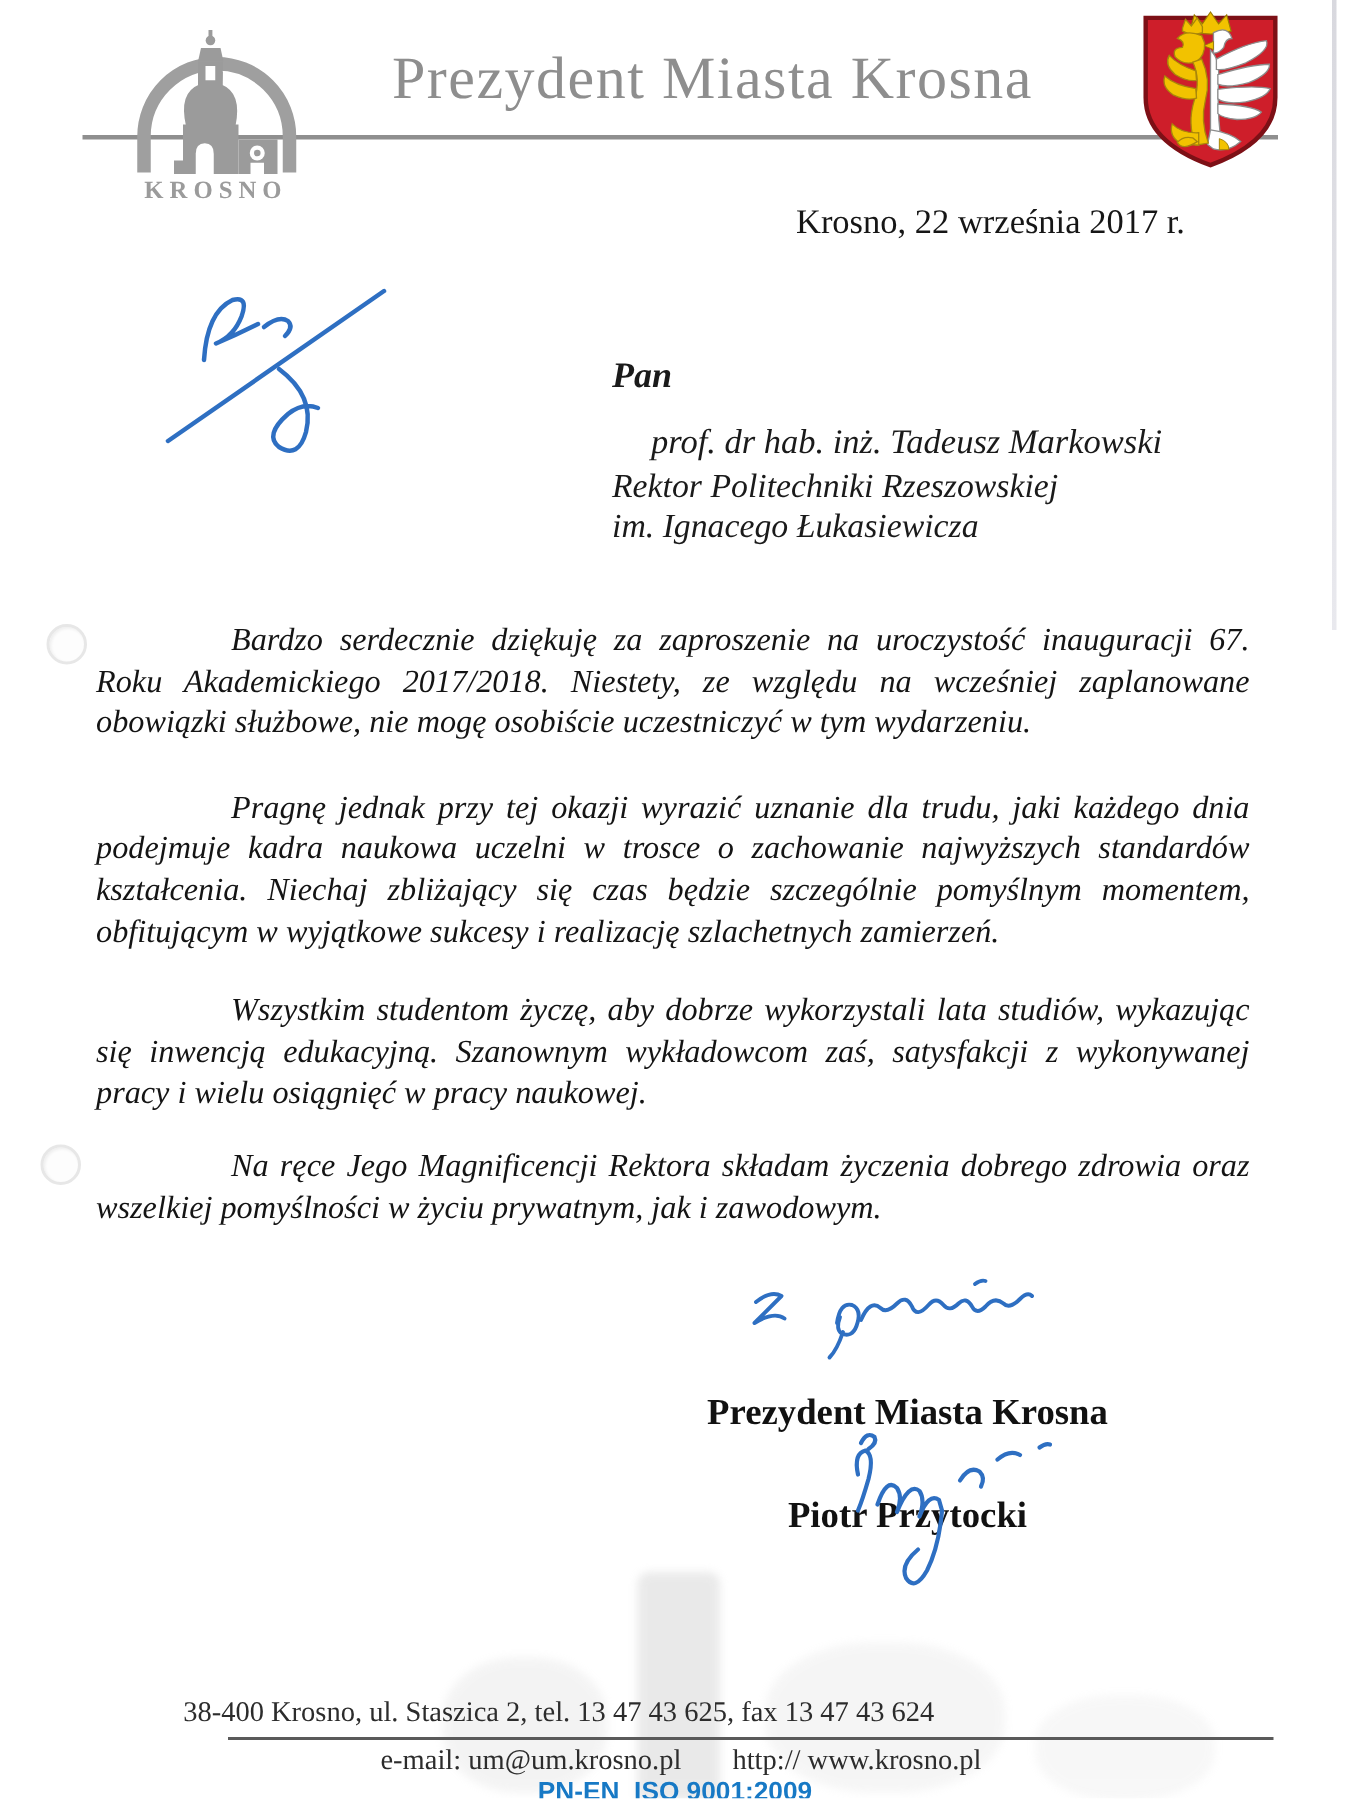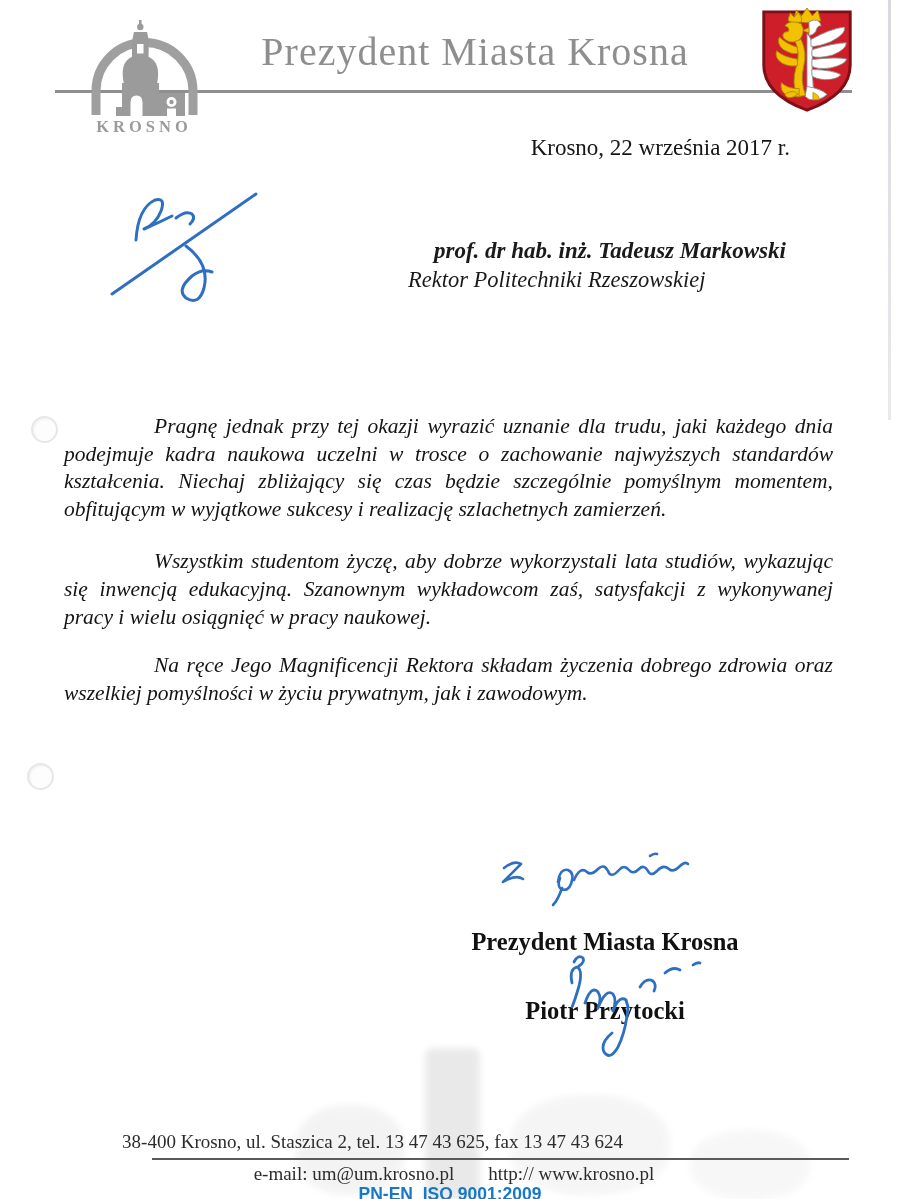--- a/index.html
+++ b/index.html
@@ -65,21 +65,21 @@
   .closing-hand-wrap { position: absolute; left: 490px; top: 848px; }
   .signature-wrap { position: absolute; left: 545px; top: 945px; z-index: 3; }
   .sr {
     position: absolute; width: 1px; height: 1px;
     overflow: hidden; clip: rect(0 0 0 0); white-space: nowrap;
   }
 
   
   .recipient { position: absolute; left: 408px; top: 238px; }
   .recipient .salutation { font-size: 24px; font-weight: bold; font-style: italic; margin-bottom: 17px; }
-  .recipient .name { font-size: 23px; font-weight: bold; font-style: italic; padding-left: 26px; margin-bottom: 3px; }
+  .recipient .name { font-size: 23px; font-weight: normal; font-style: italic; padding-left: 26px; margin-bottom: 3px; }
   .recipient .role, .recipient .institution { font-size: 22.5px; font-style: italic; line-height: 26.5px; }
 
   
   .letter-body {
     position: absolute;
     left: 64px; top: 413px; width: 769px;
     font-size: 21.5px;
     font-style: italic;
     line-height: 27.6px;
     text-align: justify;
@@ -219,25 +219,28 @@
       <g stroke-width="3">
         <path d="M38 68 Q40 36 57 28 Q68 25 63 39 Q58 52 46 57 Q60 51 74 44"></path>
         <path d="M78 46 Q88 38 94 42 Q98 46 92 52"></path>
         <path d="M158 22 L14 122"></path>
         <path d="M88 74 Q112 92 106 116 Q101 134 88 126 Q78 118 94 104 Q104 96 114 100"></path>
       </g>
     </svg>
   </div>
 
   <div class="recipient">
+    <div class="salutation">Pan</div>
     <div class="name">prof. dr hab. inż. Tadeusz Markowski</div>
     <div class="role">Rektor Politechniki Rzeszowskiej</div>
+    <div class="institution">im. Ignacego Łukasiewicza</div>
   </div>
 
   <div class="letter-body">
+    <p class="p1">Bardzo serdecznie dziękuję za zaproszenie na uroczystość inauguracji 67. Roku Akademickiego 2017/2018. Niestety, ze względu na wcześniej zaplanowane obowiązki służbowe, nie mogę osobiście uczestniczyć w tym wydarzeniu.</p>
     <p class="p2">Pragnę jednak przy tej okazji wyrazić uznanie dla trudu, jaki każdego dnia podejmuje kadra naukowa uczelni w trosce o zachowanie najwyższych standardów kształcenia. Niechaj zbliżający się czas będzie szczególnie pomyślnym momentem, obfitującym w wyjątkowe sukcesy i realizację szlachetnych zamierzeń.</p>
     <p class="p3">Wszystkim studentom życzę, aby dobrze wykorzystali lata studiów, wykazując się inwencją edukacyjną. Szanownym wykładowcom zaś, satysfakcji z wykonywanej pracy i wielu osiągnięć w pracy naukowej.</p>
     <p class="p4">Na ręce Jego Magnificencji Rektora składam życzenia dobrego zdrowia oraz wszelkiej pomyślności w życiu prywatnym, jak i zawodowym.</p>
   </div>
 
   <div class="closing-hand-wrap">
     <span class="sr">z poważaniem</span>
     <svg class="ink" width="210" height="62" viewBox="0 0 210 62">
       <g stroke-width="2.6">
         <path d="M14 20 Q24 12 31 16 L13 34 Q26 26 33 31"></path>

